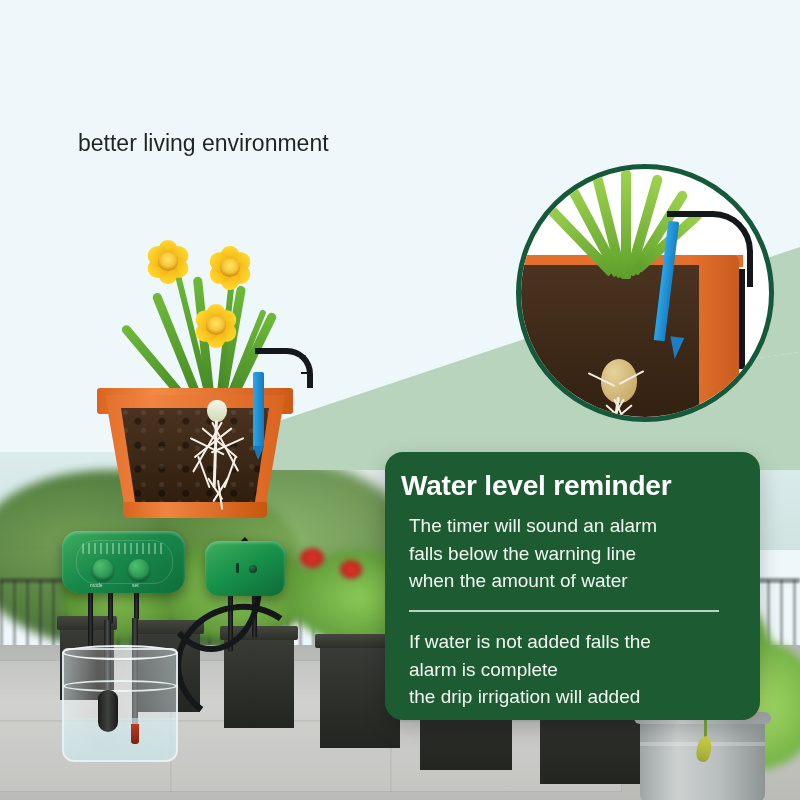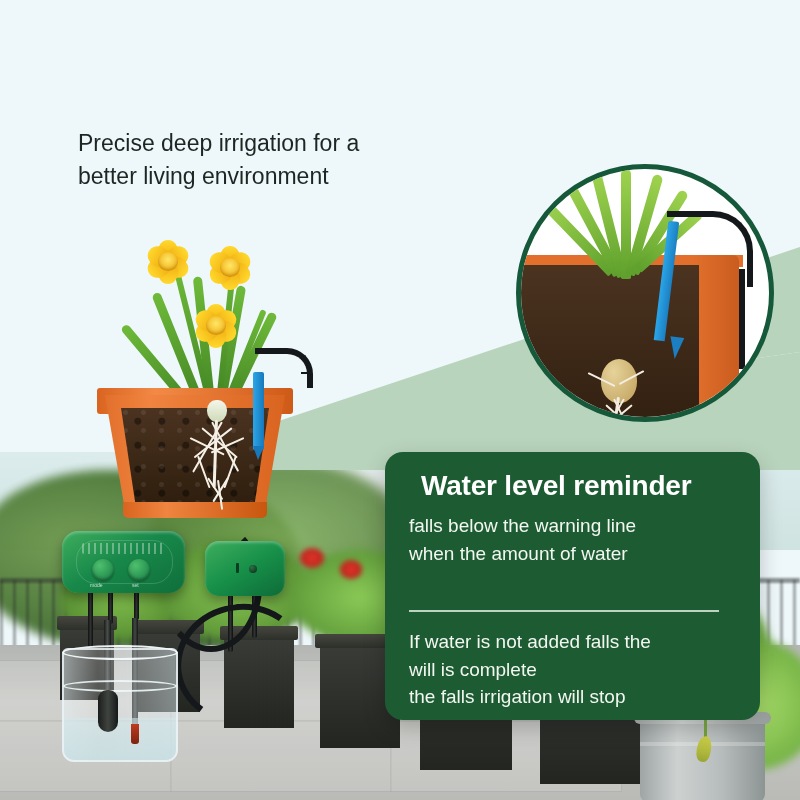--- a/index.html
+++ b/index.html
@@ -161,21 +161,21 @@
   .pumprod{position:absolute;left:104px;top:620px;width:7px;height:74px;
     background:linear-gradient(90deg,#1a1d1c,#4a4e49,#15181a);}
   .probe{position:absolute;left:132px;top:618px;width:6px;height:120px;
     background:linear-gradient(90deg,#1a1d1c,#444843,#15181a);}
   .probetip{position:absolute;left:131px;top:724px;width:8px;height:20px;
     background:linear-gradient(#c0391f,#7d220f);border-radius:0 0 3px 3px;}
 
   
   .card{position:absolute;left:385px;top:452px;width:375px;height:268px;border-radius:18px;
     background:#1d5b32;box-shadow:0 8px 22px rgba(0,0,0,.22);}
-  .card h2{margin:0;position:absolute;left:36px;top:18px;
+  .card h2{margin:0;position:absolute;left:16px;top:18px;
     font-size:28px;font-weight:bold;color:#ffffff;letter-spacing:-.2px;}
   .card .body1{position:absolute;left:24px;top:60px;width:330px;
     font-size:19px;color:#f2f7f1;line-height:1.45;}
   .card .divider{position:absolute;left:24px;top:158px;width:310px;height:2px;
     background:rgba(236,244,235,.78);}
   .card .body2{position:absolute;left:24px;top:176px;width:335px;
     font-size:19px;color:#f2f7f1;line-height:1.45;}
   .card .body1 div,.card .body2 div{white-space:nowrap;}
 </style>
 </head>
@@ -224,21 +224,20 @@
     <div class="band"></div>
   </div>
   <div class="vine"></div>
   <div class="vineleaf"></div>
 
   <div class="toplayer"></div>
   <div class="sagewedge"></div>
   <div class="sagewedge2"></div>
 
   <div class="subtitle">
-    <div>Precise deep irrigation for a</div>
     <div>better living environment</div>
   </div>
 
   <div class="inset">
     <div class="ipotlip"></div>
     <div class="ipot"></div>
     <div class="isoil2"></div>
 
     <div class="leaf" style="left:86px;top:8px;height:96px;transform:rotate(-44deg);"></div>
     <div class="leaf" style="left:92px;top:2px;height:104px;transform:rotate(-28deg);"></div>
@@ -359,24 +358,25 @@
     <div class="water"></div>
     <div class="surface"></div>
     <div class="rim"></div>
   </div>
   <div class="pumpbody"></div>
   <div class="probetip"></div>
 
   <div class="card">
     <h2>Water level reminder</h2>
     <div class="body1">
+      <div>The timer will sound an alarm</div>
       <div>falls below the warning line</div>
       <div>when the amount of water</div>
     </div>
     <div class="divider"></div>
     <div class="body2">
       <div>If water is not added falls the</div>
-      <div>will is complete</div>
-      <div>the falls irrigation will stop</div>
+      <div>alarm is complete</div>
+      <div>the drip irrigation will added</div>
     </div>
   </div>
 
 </div>
 
 </body></html>

